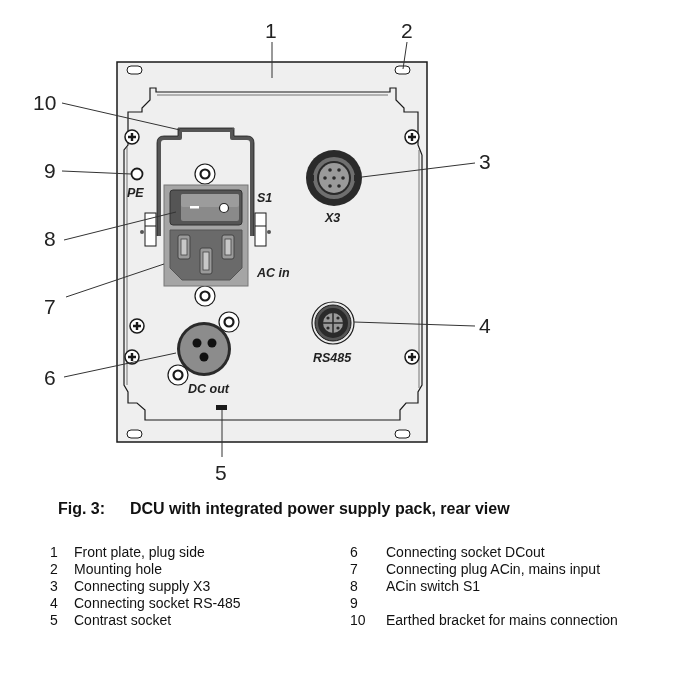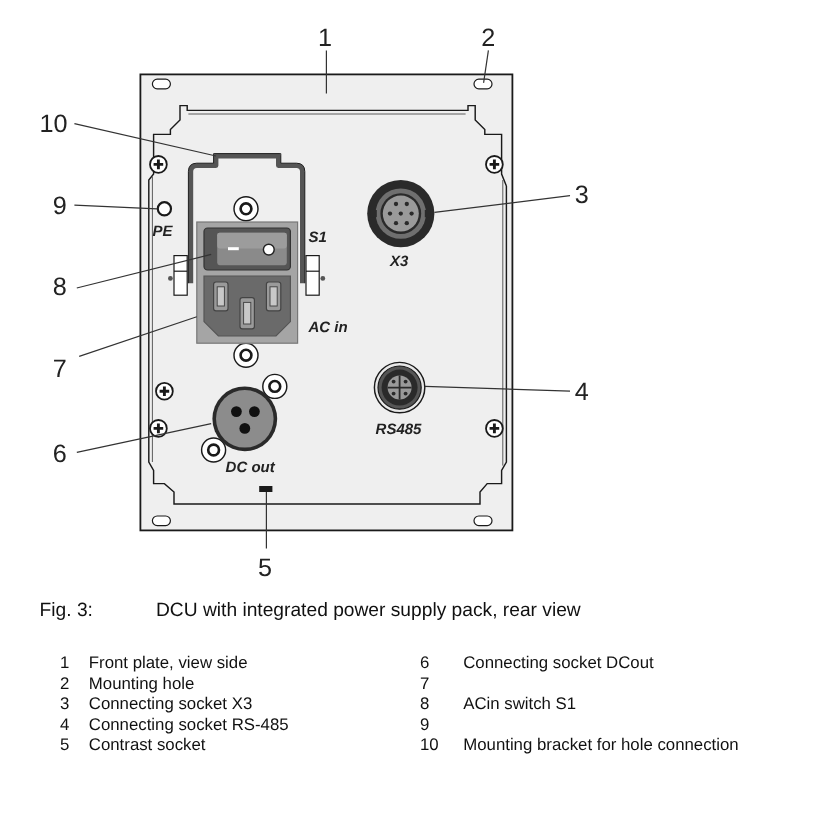--- a/index.html
+++ b/index.html
@@ -1,21 +1,21 @@
 <!DOCTYPE html>
 <html><head>
 <meta charset="utf-8">
 <style>
   html, body { margin:0; padding:0; background:#ffffff; }
   body { width:700px; height:700px; position:relative; overflow:hidden; font-family:"Liberation Sans", sans-serif; color:#1a1a1a; }
   #diagram { position:absolute; left:0; top:0; width:700px; height:490px; }
   .callout-num { font-family:"Liberation Sans", sans-serif; font-size:21px; fill:#222; }
   .panel-label { font-family:"Liberation Sans", sans-serif; font-size:12.5px; font-weight:bold; font-style:italic; fill:#222; }
   .leader { stroke:#333; stroke-width:1; fill:none; }
-  .caption { position:absolute; left:33px; top:500px; font-size:16px; font-weight:normal; color:#111; }
+  .caption { position:absolute; left:33px; top:500px; font-size:16px; font-weight:bold; color:#111;text-align:center; }
   .caption .fig { display:inline-block; width:97px; }
   .legend { position:absolute; top:544px; font-size:14px; line-height:17px; color:#111; }
   .legend .row { display:flex; white-space:nowrap; }
   .legend.left { left:50px; }
   .legend.right { left:350px; }
   .legend.left .n { width:24px; text-align:left; }
   .legend.right .n { width:36px; text-align:left; }
 </style>
 </head>
 <body>
@@ -179,52 +179,53 @@
   <text class="callout-num" x="33" y="110">10</text>
 </svg>
 
 <div class="caption">
   <span class="fig">Fig. 3:</span><span>DCU with integrated power supply pack, rear view</span>
 </div>
 
 <div class="legend left">
   <div class="row">
       <span class="n">1</span>
-      <span>Front plate, view side</span>
+      <span>Front plate, plug side</span>
     </div>
   <div class="row">
       <span class="n">2</span>
       <span>Mounting hole</span>
     </div>
   <div class="row">
       <span class="n">3</span>
-      <span>Connecting socket X3</span>
+      <span>Connecting supply X3</span>
     </div>
   <div class="row">
       <span class="n">4</span>
       <span>Connecting socket RS-485</span>
     </div>
   <div class="row">
       <span class="n">5</span>
       <span>Contrast socket</span>
     </div>
 </div>
 
 <div class="legend right">
   <div class="row">
       <span class="n">6</span>
       <span>Connecting socket DCout</span>
     </div>
   <div class="row">
       <span class="n">7</span>
+      <span>Connecting plug ACin, mains input</span>
     </div>
   <div class="row">
       <span class="n">8</span>
       <span>ACin switch S1</span>
     </div>
   <div class="row">
       <span class="n">9</span>
     </div>
   <div class="row">
       <span class="n">10</span>
-      <span>Mounting bracket for hole connection</span>
+      <span>Earthed bracket for mains connection</span>
     </div>
 </div>
 
 </body></html>

